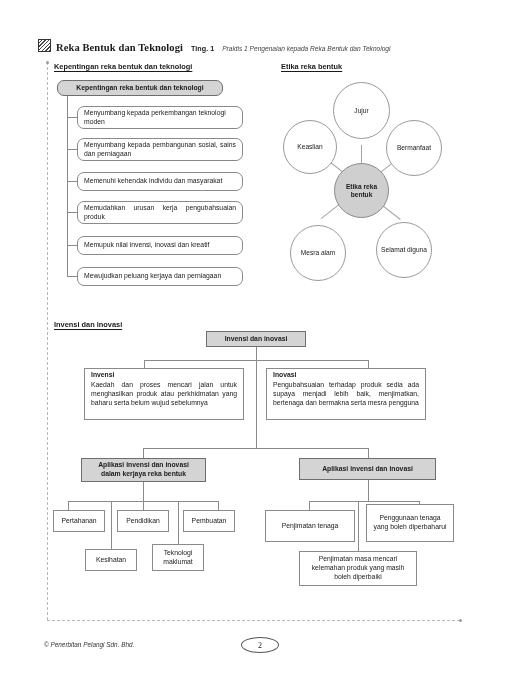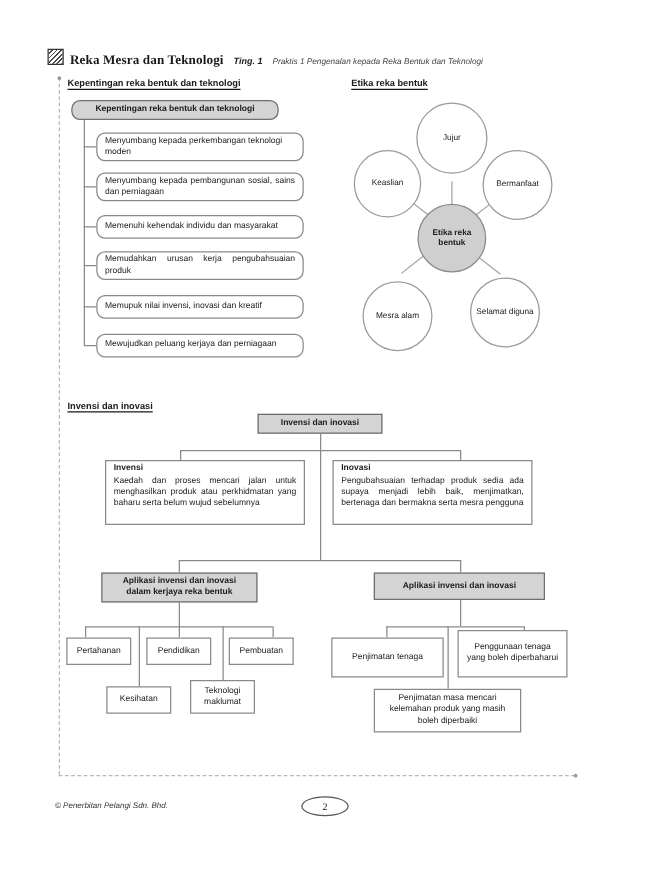--- a/index.html
+++ b/index.html
@@ -42,21 +42,20 @@
   .header-title {
     font-family: "Liberation Serif", serif;
     font-weight: bold;
     font-size: 10.5px;
     letter-spacing: .1px;
   }
   .header-ting {
     font-size: 7.2px;
     font-weight: bold;
     margin-left: 3px;
-    font-style: italic;
   }
   .header-sub {
     font-size: 6.6px;
     font-style: italic;
     color: #444;
     margin-left: 3px;
   }
 
   
   .dash-v {
@@ -191,21 +190,21 @@
     font-family: "Liberation Serif", serif;
     font-size: 8px;
     color: #222;
   }
 </style>
 </head>
 <body>
 
 <div class="page-header">
   <span class="logo-icon"></span>
-  <span class="header-title">Reka Mesra dan Teknologi</span>
+  <span class="header-title">Reka Bentuk dan Teknologi</span>
   <span class="header-ting">Ting. 1</span>
   <span class="header-sub">Praktis 1  Pengenalan kepada Reka Bentuk dan Teknologi</span>
 </div>
 
 <div class="dash-v"></div>
 <div class="dash-h"></div>
 <div class="dot-mark dot-tl"></div>
 <div class="dot-mark dot-br"></div>
 
 <div class="sec-title" id="title-kepentingan">Kepentingan reka bentuk dan teknologi</div>

